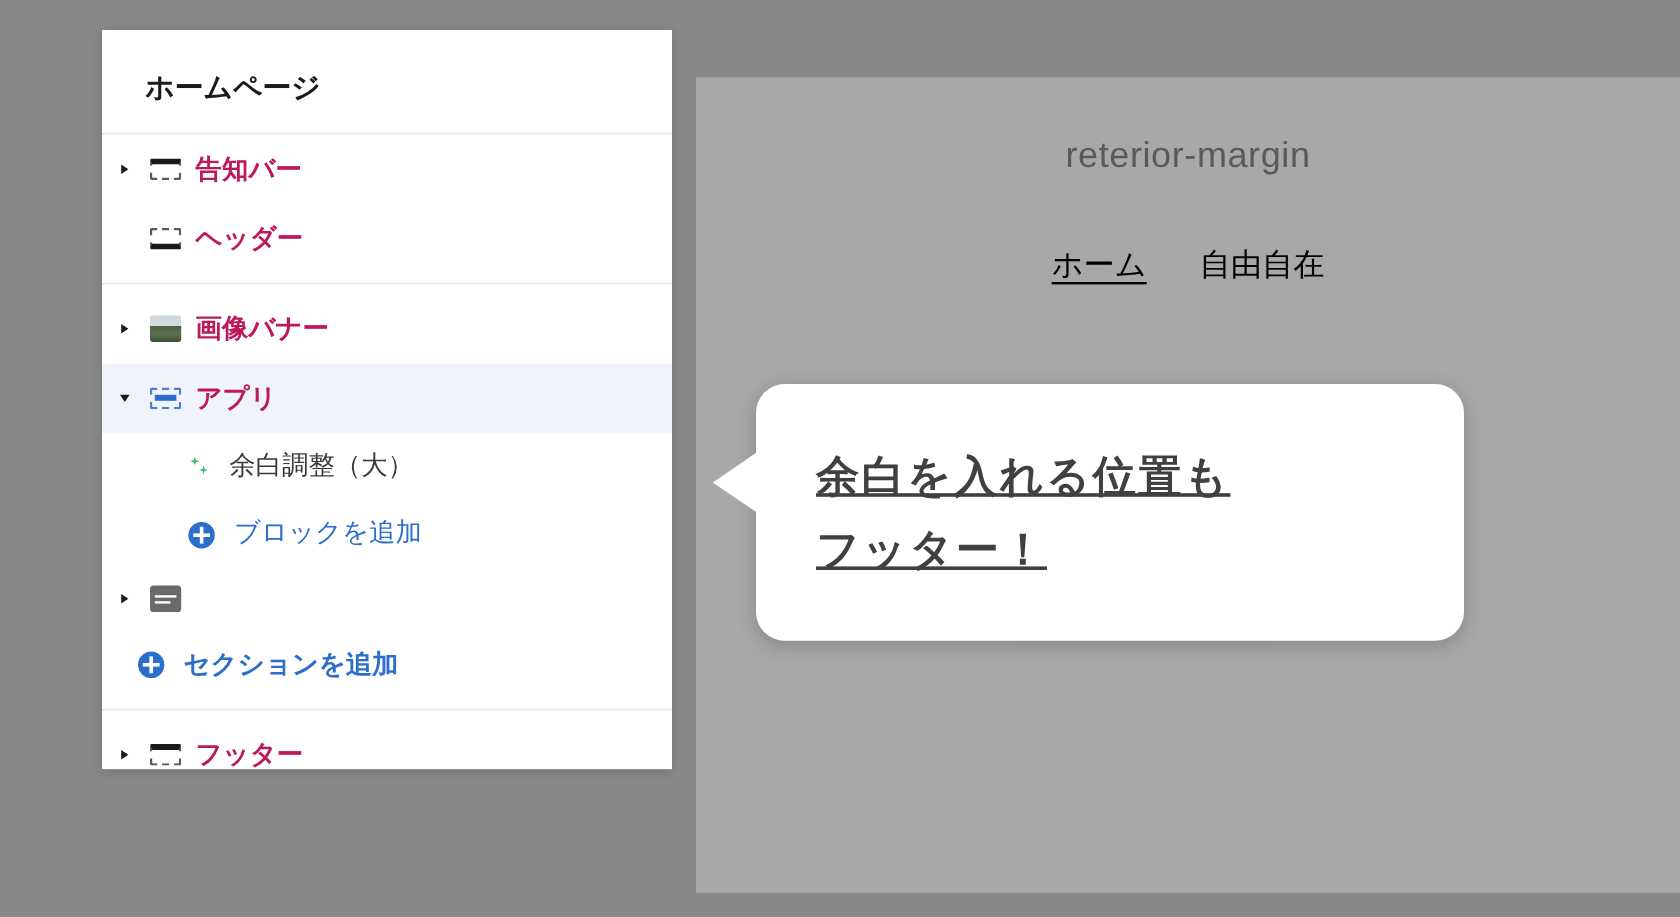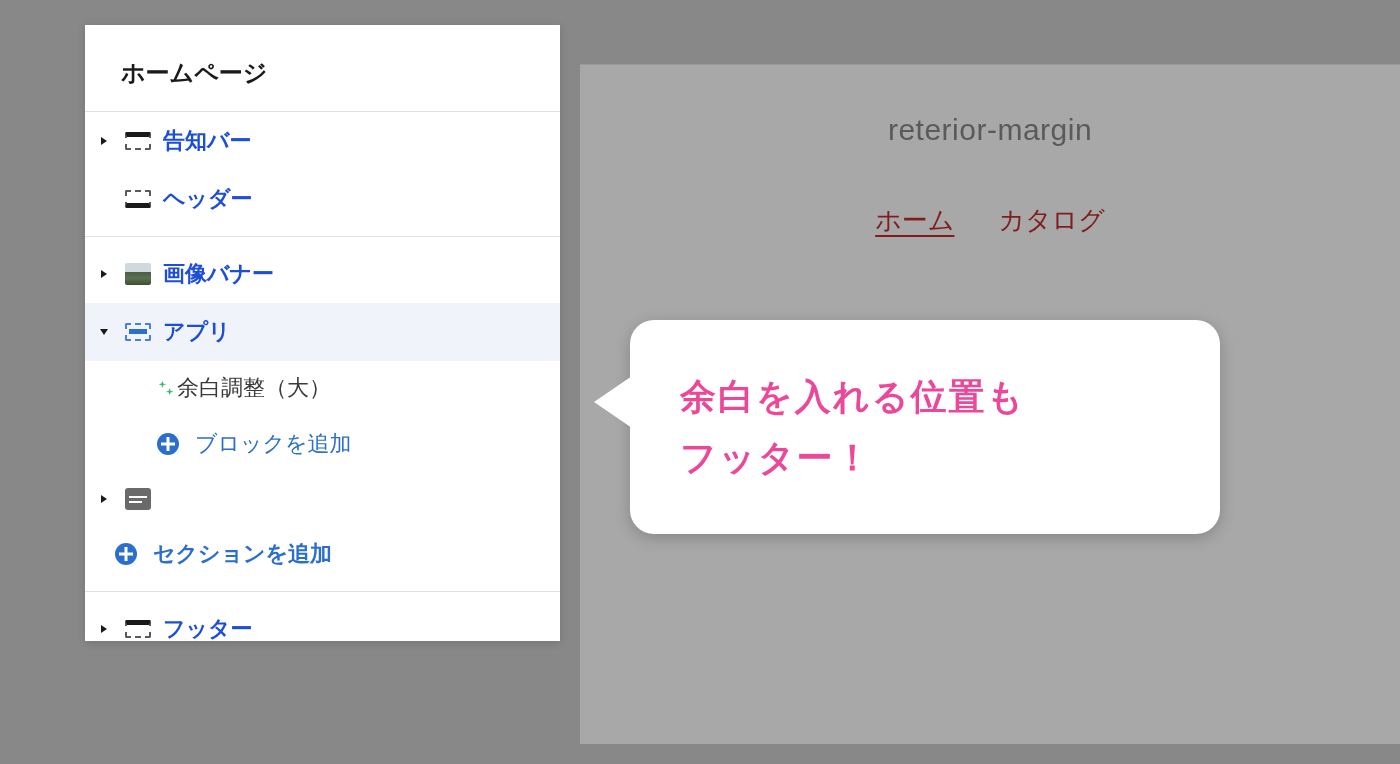--- a/index.html
+++ b/index.html
@@ -61,29 +61,30 @@
       width: 30px;
       height: 24px;
       display: flex;
       align-items: center;
       justify-content: center;
       flex-shrink: 0;
     }
     .section-label {
       font-size: 22px;
       font-weight: 700;
-      color: #1d4ed8;
+      color: #be185d;
     }
     .sub-items {
       margin-left: 60px;
     }
     .sub-item {
       display: flex;
       align-items: center;
       padding: 12px 10px;
+      gap: 14px;
       cursor: pointer;
     }
     .sub-icon {
       width: 26px;
       height: 26px;
       display: flex;
       align-items: center;
       justify-content: center;
       flex-shrink: 0;
     }
@@ -136,21 +137,21 @@
       font-size: 30px;
       color: #5a5a5a;
       letter-spacing: 0.5px;
     }
     .preview-nav {
       display: flex;
       gap: 44px;
     }
     .preview-nav-item {
       font-size: 26px;
-      color: #7f1d1d;
+      color: #000000;
     }
     .preview-nav-item.active {
       text-decoration: underline;
       text-underline-offset: 6px;
     }
     .speech-bubble {
       position: absolute;
       left: 630px;
       top: 320px;
       width: 590px;
@@ -166,23 +167,24 @@
       top: 56px;
       width: 0;
       height: 0;
       border-top: 26px solid transparent;
       border-bottom: 26px solid transparent;
       border-right: 38px solid #ffffff;
     }
     .bubble-text {
       font-size: 36px;
       font-weight: 700;
-      color: #ec4899;
+      color: #404040;
       line-height: 1.7;
       letter-spacing: 2px;
+      text-decoration: underline;
     }
     
     .dashed-box {
       width: 26px;
       height: 18px;
       border: 2px dashed #5a5a5a;
       border-top: 5px solid #1a1a1a;
       border-radius: 2px;
     }
     .dashed-box.bottom {
@@ -246,21 +248,21 @@
     }
   </style>
 </head>
 <body>
 
 <div class="preview-area">
   <div class="preview-header">
     <div class="preview-logo">reterior-margin</div>
     <div class="preview-nav">
       <div class="preview-nav-item active">ホーム</div>
-      <div class="preview-nav-item">カタログ</div>
+      <div class="preview-nav-item">自由自在</div>
     </div>
   </div>
 </div>
 
 <div class="sidebar">
   <div class="sidebar-title">ホームページ</div>
 
   <div class="section-item">
     <span class="disclosure">
       <svg viewBox="0 0 10 10">
@@ -310,21 +312,21 @@
   <div class="sub-items">
     <div class="sub-item">
       <span class="sub-icon sparkle-icon">
         <svg viewBox="0 0 24 24">
           <path d="M8 4 L9 7 L12 8 L9 9 L8 12 L7 9 L4 8 L7 7 Z" fill="#3abb6f"></path>
           <path d="M16 12 L17 15 L20 16 L17 17 L16 20 L15 17 L12 16 L15 15 Z" fill="#3abb6f"></path>
         </svg>
       </span>
       <span class="sub-label">余白調整（大）</span>
     </div>
-    <div class="sub-item add-item" style="margin-left:0; padding-left:10px;">
+    <div class="sub-item add-item" style="margin-left:0; padding-left:10px;align-items:flex-end;">
       <span class="add-icon">
         <svg class="plus-circle" viewBox="0 0 24 24">
           <circle cx="12" cy="12" r="11" fill="#2c6ecb"></circle>
           <rect x="10.5" y="5" width="3" height="14" fill="#ffffff"></rect>
           <rect x="5" y="10.5" width="14" height="3" fill="#ffffff"></rect>
         </svg>
       </span>
       <span class="sub-label">ブロックを追加</span>
     </div>
   </div>

